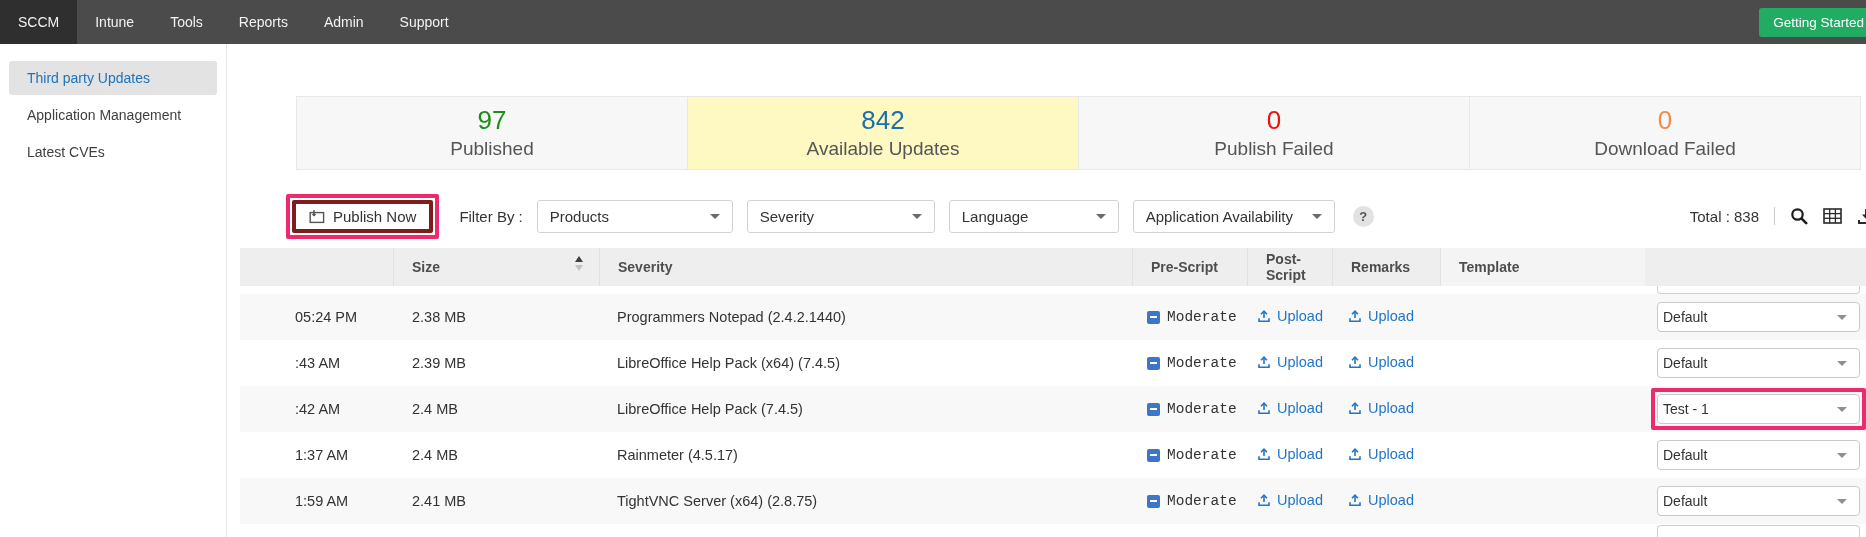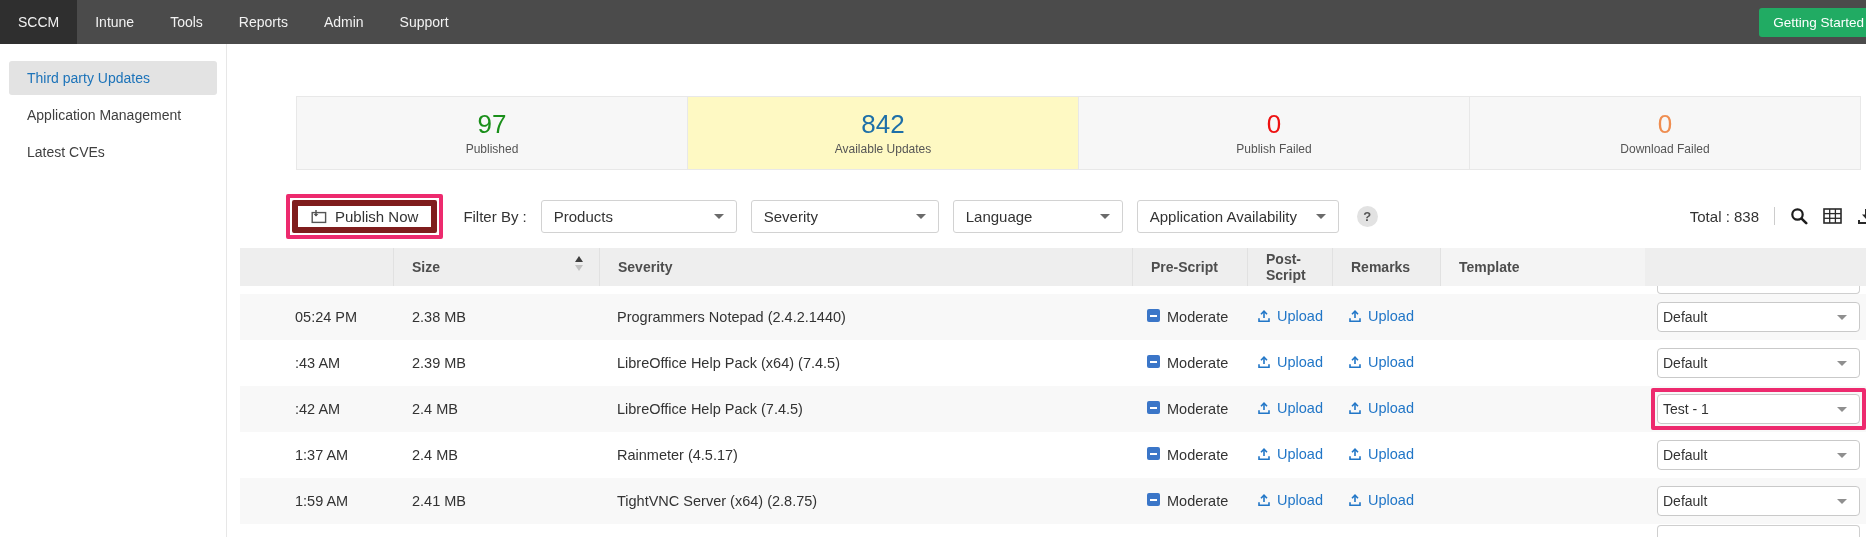--- a/index.html
+++ b/index.html
@@ -22,26 +22,26 @@
   .side-item { font-size:14px; color:#3f3f3f; padding:9px 10px 9px 18px; margin:3px 9px; border-radius:3px; cursor:pointer; }
   .side-item.active { background:#e3e3e3; }
   .main { flex:1; position:relative; }
   
   .cards { display:flex; margin:52px 0 0 69px; width:1565px; border:1px solid #e8e8e8; }
   .card { flex:1; background:#f7f7f7; border-right:1px solid #e8e8e8; height:72px;
           display:flex; flex-direction:column; justify-content:center; align-items:center; gap:5px; cursor:pointer; }
   .card:last-child { border-right:none; }
   .card.selected { background:#fef9c3; }
   .card-value { font-size:26px; line-height:1; }
-  .card-label { font-size:12px; color:#555; }
+  .card-label { font-size:19px; color:#555; }
   
   .toolbar { display:flex; align-items:center; margin:22px 0 0 59px; height:48px; }
   .annotation { border:4px solid #ed2a6e; border-radius:2px; }
   .publish-wrap { padding:2px; display:inline-flex; }
-  .publish-btn { display:flex; align-items:center; gap:8px; background:#fff; border:6px solid #7f1d1d;
+  .publish-btn { display:flex; align-items:center; gap:8px; background:#fff; border:4px solid #7f1d1d;
                  border-radius:2px; height:33px; padding:1px 13px; font-size:15px; color:#333; cursor:pointer; }
   .filter-label { margin-left:20px; font-size:15px; color:#333; white-space:nowrap; }
   .dropdown { display:flex; align-items:center; justify-content:space-between; border:1px solid #d2d2d2;
               border-radius:3px; height:33px; background:#fff; font-size:15px; color:#333;
               padding:0 12px; margin-left:14px; cursor:pointer;text-align:center; }
   .dd-products { width:196px; } .dd-severity { width:188px; } .dd-language { width:170px; } .dd-appavail { width:202px; }
   .caret { width:0; height:0; border-left:5px solid transparent; border-right:5px solid transparent; border-top:5px solid #6b6b6b; }
   .help { width:21px; height:21px; border-radius:50%; background:#e2e2e2; color:#555; display:flex;
           align-items:center; justify-content:center; font-size:13px; font-weight:bold; margin-left:18px; cursor:pointer; }
   .toolbar-right { margin-left:auto; display:flex; align-items:center; gap:15px; }
@@ -61,21 +61,21 @@
   .sort-down { width:0;height:0;border-left:4.5px solid transparent;border-right:4.5px solid transparent;border-top:6px solid #c2c2c2; }
   .partial-strip { height:8px; position:relative; }
   .partial-dd-top { position:absolute; left:1417px; top:0; width:203px; height:8px; background:#fff;
                     border:1px solid #cfcfcf; border-top:none; border-radius:0 0 4px 4px; }
   .row { height:46px; font-size:14.5px; color:#333; background:#fff; }
   .row.alt { background:#f8f8f8; }
   .cell { overflow:hidden; white-space:nowrap; }
   .c-time { padding-left:55px; }
   .c-size { padding-left:19px; }
   .c-desc { padding-left:18px; }
-  .c-sev { padding-left:15px; display:flex; gap:7px; }
+  .c-sev { padding-left:15px; display:flex; align-items:center; gap:7px;font-family:Liberation Mono, monospace; }
   .c-pre { padding-left:10px; }
   .c-post { padding-left:16px; }
   .c-remarks { padding-left:9px; }
   .c-template { display:flex; align-items:center; }
   .sev-icon { width:13px; height:13px; background:#3b76c8; border-radius:2px; display:inline-flex; align-items:center; justify-content:center; flex:0 0 13px; }
   .sev-dash { width:7px; height:2px; background:#fff; }
   .upload { display:inline-flex; align-items:center; gap:6px; color:#2176c7; cursor:pointer; }
   .tmpl-dd { width:203px; height:30px; border:1px solid #c9c9c9; border-radius:4px; background:#fff;
              display:flex; align-items:center; justify-content:space-between; padding:0 12px 0 5px;
              margin-left:12px; font-size:14px; color:#333; cursor:pointer; }

